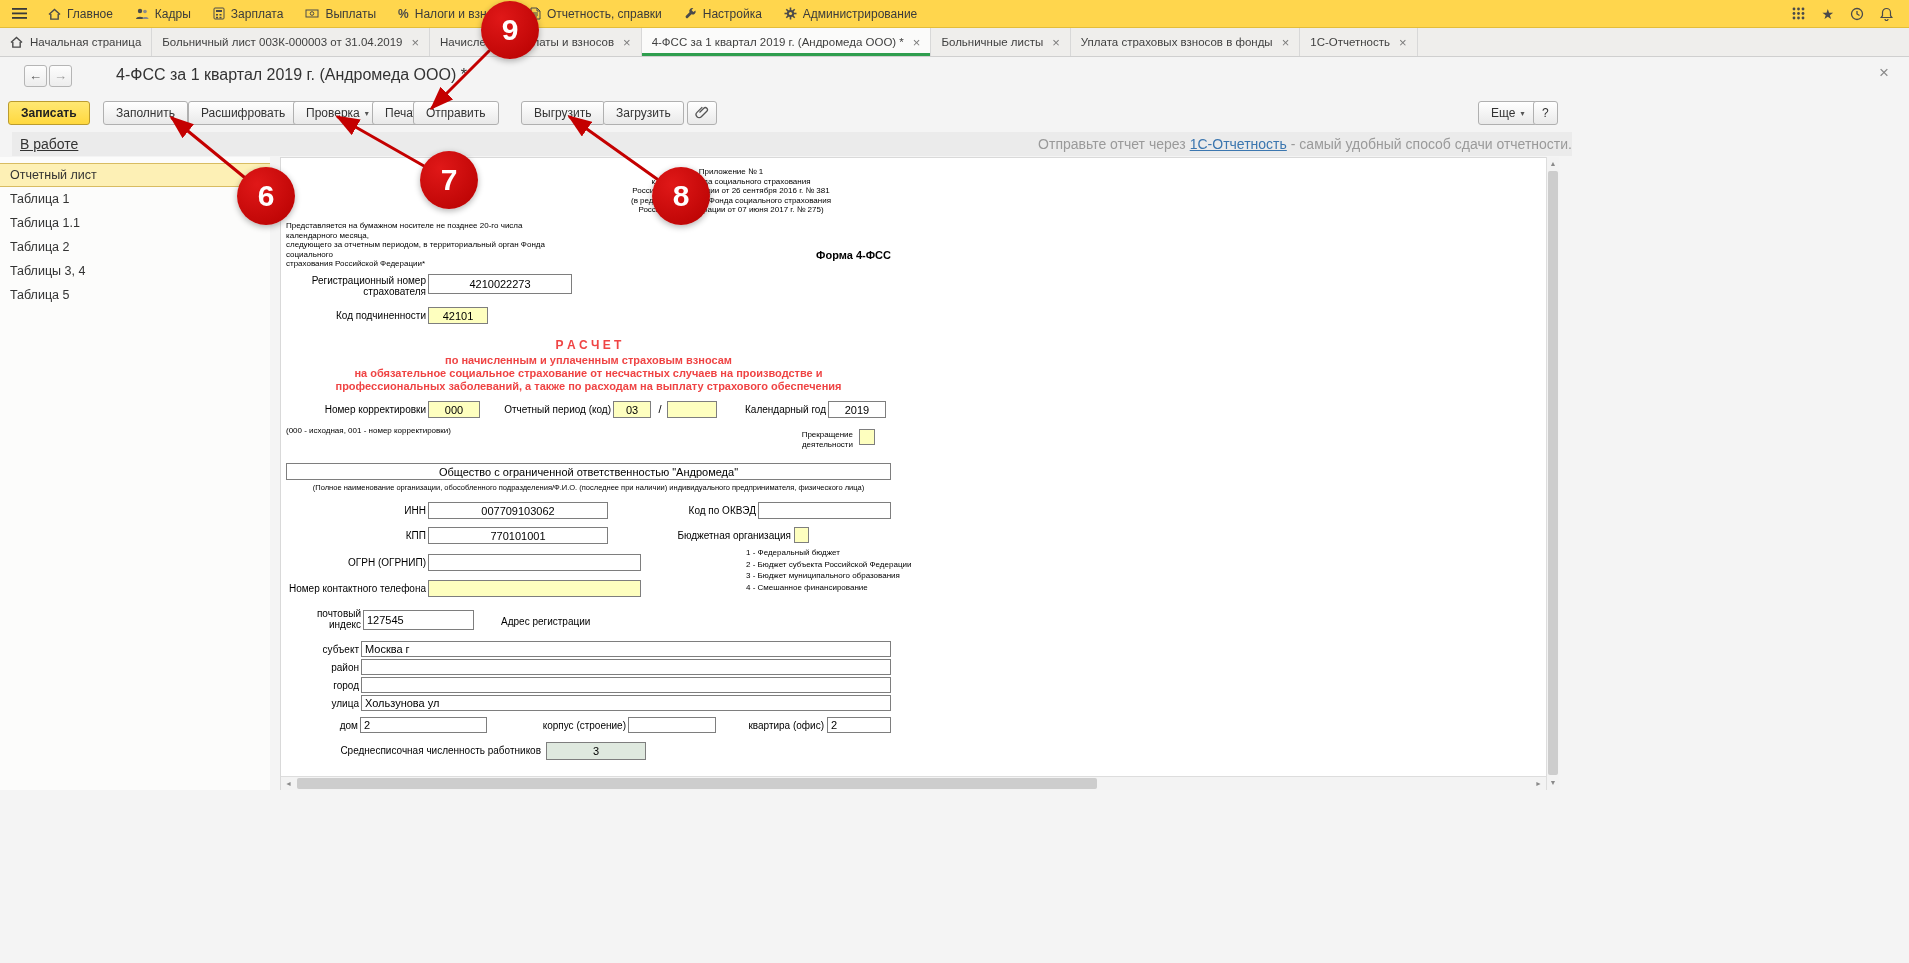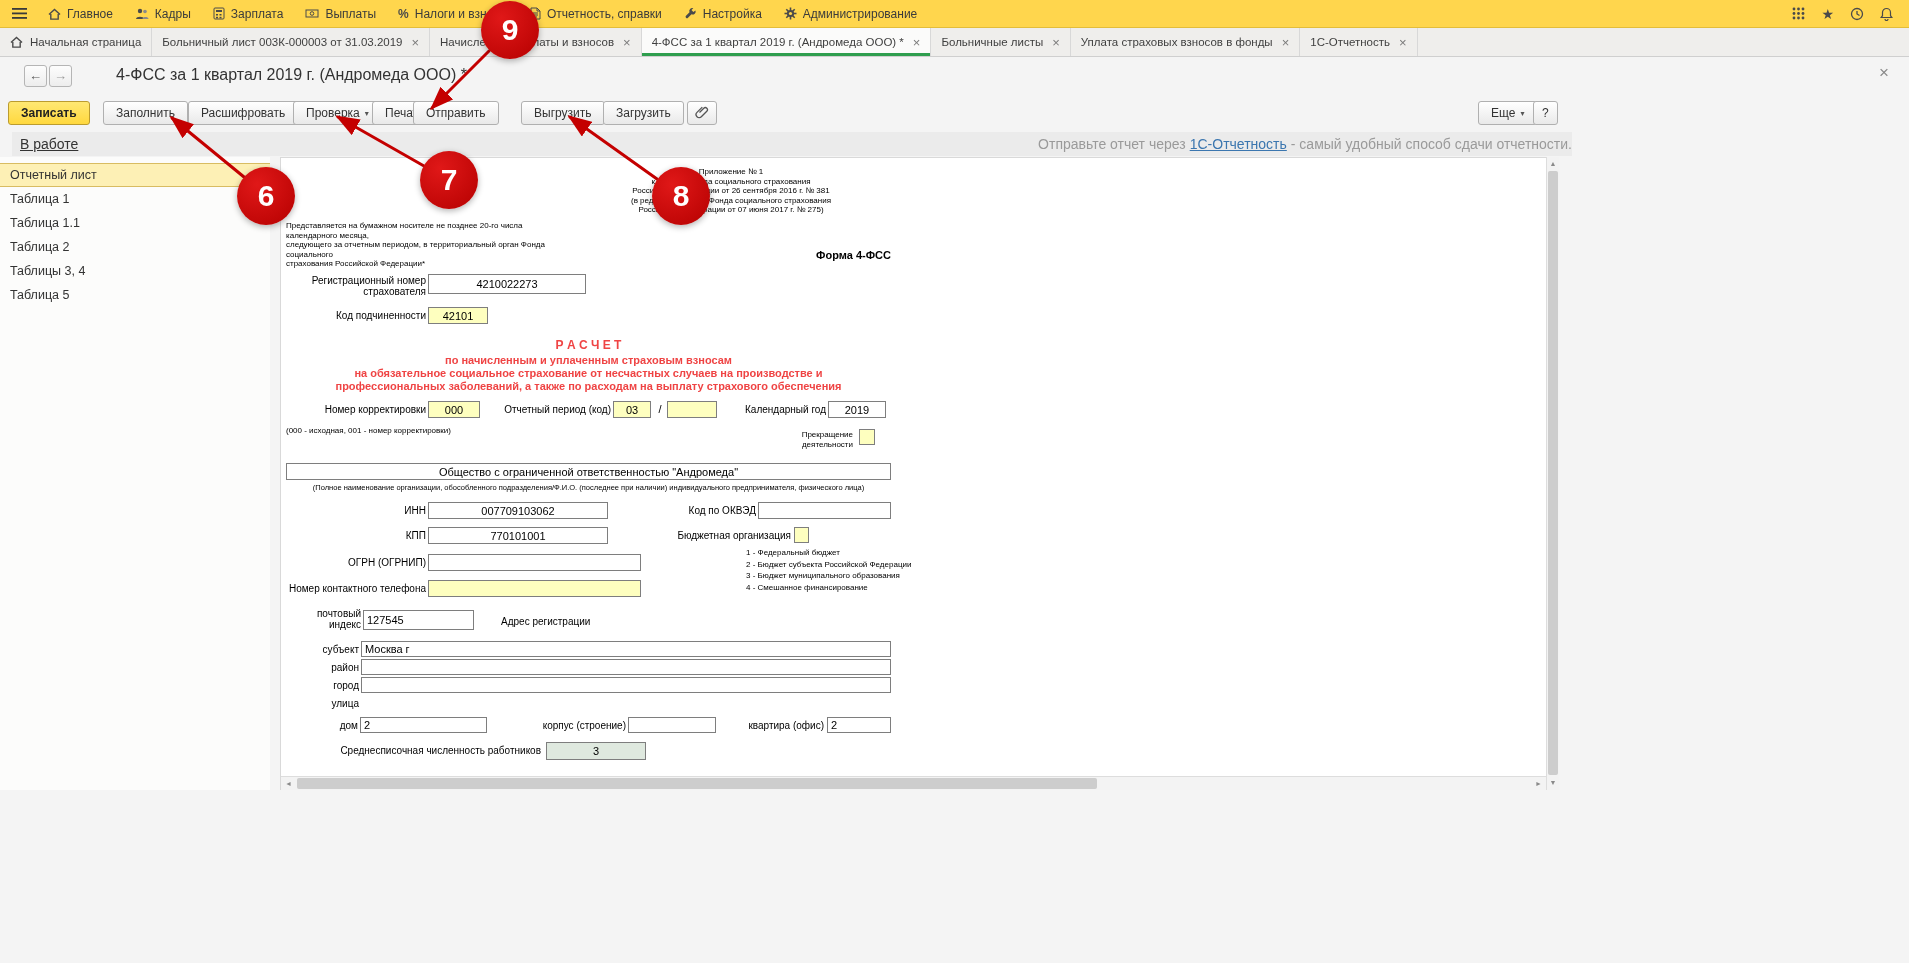--- a/index.html
+++ b/index.html
@@ -219,21 +219,21 @@
     <div class="tab">
       <span class="micon">
         <svg width="13" height="12" viewBox="0 0 14 13">
             <path d="M1 7 L7 1.5 L13 7" fill="none" stroke="#4a4a4a" stroke-width="1.5"></path>
             <path d="M3 6.5 V12 h8 V6.5" fill="none" stroke="#4a4a4a" stroke-width="1.5"></path>
           </svg>
       </span>
       <span>Начальная страница</span>
     </div>
     <div class="tab">
-      <span>Больничный лист 003К-000003 от 31.03.2019</span>
+      <span>Больничный лист 003К-000003 от 31.04.2019</span>
       <span class="x">×</span>
     </div>
     <div class="tab">
       <span>Начисление зарплаты и взносов</span>
       <span class="x">×</span>
     </div>
     <div class="tab active">
       <span>4-ФСС за 1 квартал 2019 г. (Андромеда ООО) *</span>
       <span class="x">×</span>
     </div>
@@ -325,21 +325,21 @@
 Российской Федерации от 26 сентября 2016 г. № 381
 (в редакции приказа Фонда социального страхования
 Российской Федерации от 07 июня 2017 г. № 275)</div>
     <div class="note" style="left:5px;top:63px;width:275px;">Представляется на бумажном носителе не позднее 20-го числа календарного месяца,
 следующего за отчетным периодом, в территориальный орган Фонда социального
 страхования Российской Федерации*</div>
     <div class="flbl" style="left:470px;top:92px;width:140px;font-weight:bold;font-size:11px;">Форма 4-ФСС</div>
 
     <div class="flbl" style="left:0;top:117px;width:145px;">Регистрационный номер
 страхователя</div>
-    <input class="fld c tall" style="left: 147px; top: 116px; width: 158px;" value="4210022273">
+    <input class="fld c tall" style="left: 147px; top: 116px; width: 144px;" value="4210022273">
 
     <div class="flbl" style="left:0;top:152px;width:145px;">Код подчиненности</div>
     <input class="fld c y" style="left: 147px; top: 149px; width: 60px;" value="42101">
 
     <div class="btitle" style="top:180px;font-size:12px;">Р А С Ч Е Т</div>
     <div class="btitle" style="top:196px;font-size:11px;">по начисленным и уплаченным страховым взносам</div>
     <div class="btitle" style="top:209px;font-size:11px;">на обязательное социальное страхование от несчастных случаев на производстве и</div>
     <div class="btitle" style="top:222px;font-size:11px;">профессиональных заболеваний, а также по расходам на выплату страхового обеспечения</div>
 
     <div class="flbl" style="left:0;top:246px;width:145px;">Номер корректировки</div>
@@ -385,20 +385,21 @@
     <input class="fld tall" style="left: 82px; top: 452px; width: 111px;" value="127545">
     <div class="flbl" style="left:220px;top:458px;width:150px;text-align:left;">Адрес регистрации</div>
 
     <div class="flbl" style="left:0;top:486px;width:78px;">субъект</div>
     <input class="fld" style="left: 80px; top: 483px; width: 530px; height: 16px;" value="Москва г">
     <div class="flbl" style="left:0;top:504px;width:78px;">район</div>
     <input class="fld" style="left: 80px; top: 501px; width: 530px; height: 16px;" value="">
     <div class="flbl" style="left:0;top:522px;width:78px;">город</div>
     <input class="fld" style="left: 80px; top: 519px; width: 530px; height: 16px;" value="">
     <div class="flbl" style="left:0;top:540px;width:78px;">улица</div>
+    <input class="fld" style="left: 80px; top: 537px; width: 530px; height: 16px;" value="Хользунова ул">
 
     <div class="flbl" style="left:30px;top:562px;width:47px;">дом</div>
     <input class="fld" style="left: 79px; top: 559px; width: 127px; height: 16px;" value="2">
     <div class="flbl" style="left:240px;top:562px;width:105px;">корпус (строение)</div>
     <input class="fld" style="left: 347px; top: 559px; width: 88px; height: 16px;" value="">
     <div class="flbl" style="left:455px;top:562px;width:88px;">квартира (офис)</div>
     <input class="fld" style="left: 546px; top: 559px; width: 64px; height: 16px;" value="2">
 
     <div class="flbl" style="left:40px;top:587px;width:220px;">Среднесписочная численность работников</div>
     <input class="fld c g" style="left: 265px; top: 584px; width: 100px; height: 18px;" value="3">

